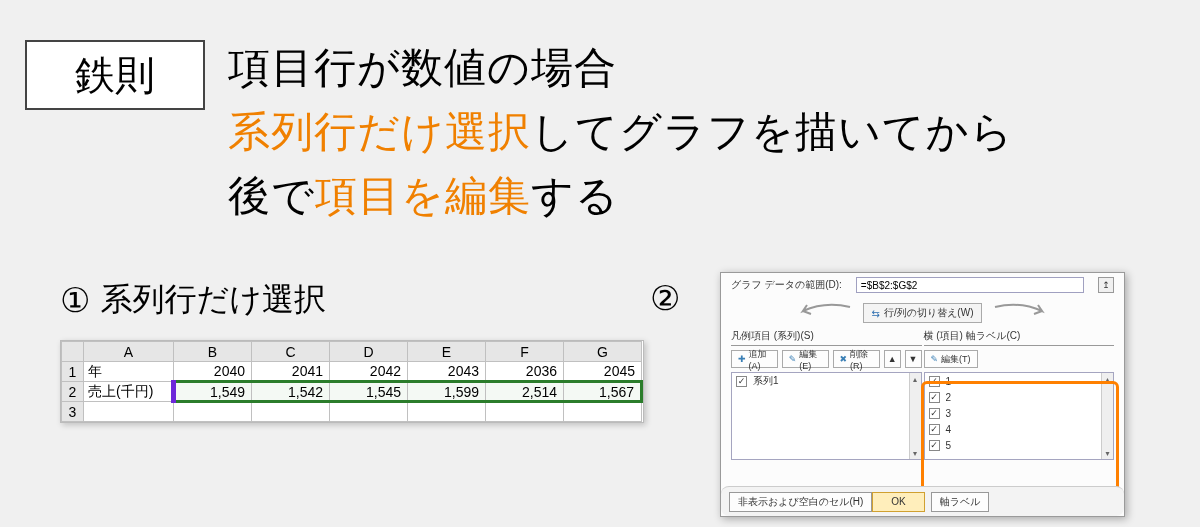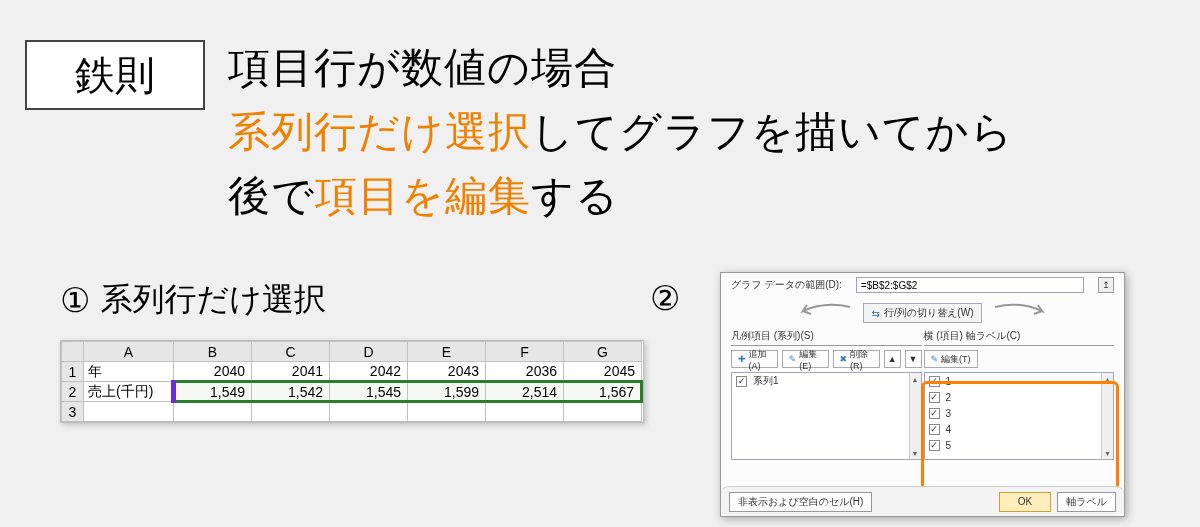--- a/index.html
+++ b/index.html
@@ -205,21 +205,21 @@
   }
   .hl1 { top: 108px; left: 200px; width: 198px; height: 126px; }
   .dlg-bottom {
     position: absolute;
     bottom: 0; left: 0; right: 0;
     height: 30px;
     border-top: 1px solid #ccc;
     background: #f3f3f3;
     display: flex;
     align-items: center;
-    justify-content: space-between;
+    justify-content: flex-start;
     padding: 0 8px;
     border-radius: 8px;
   }
   .bottom-btn {
     border: 1px solid #999;
     background: #fdfdfd;
     font-size: 10px;
     padding: 2px 8px;
     height: 20px;
     display: flex; align-items:center;

